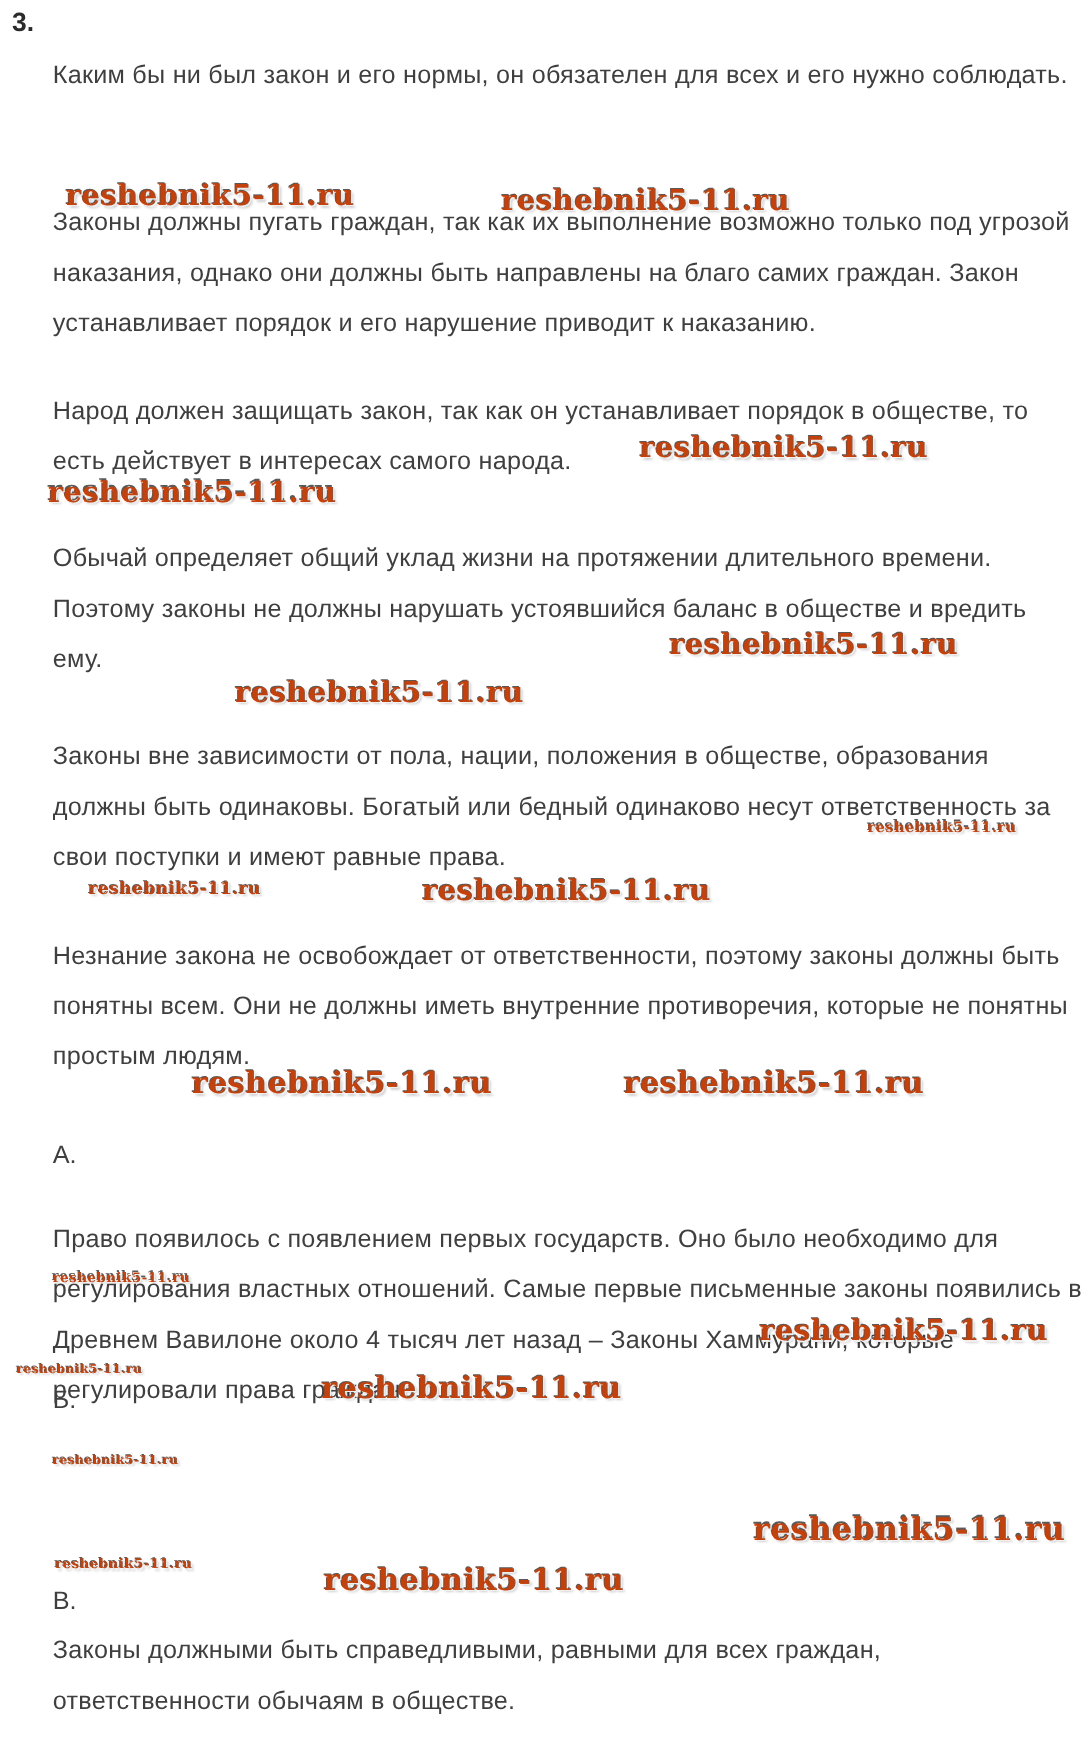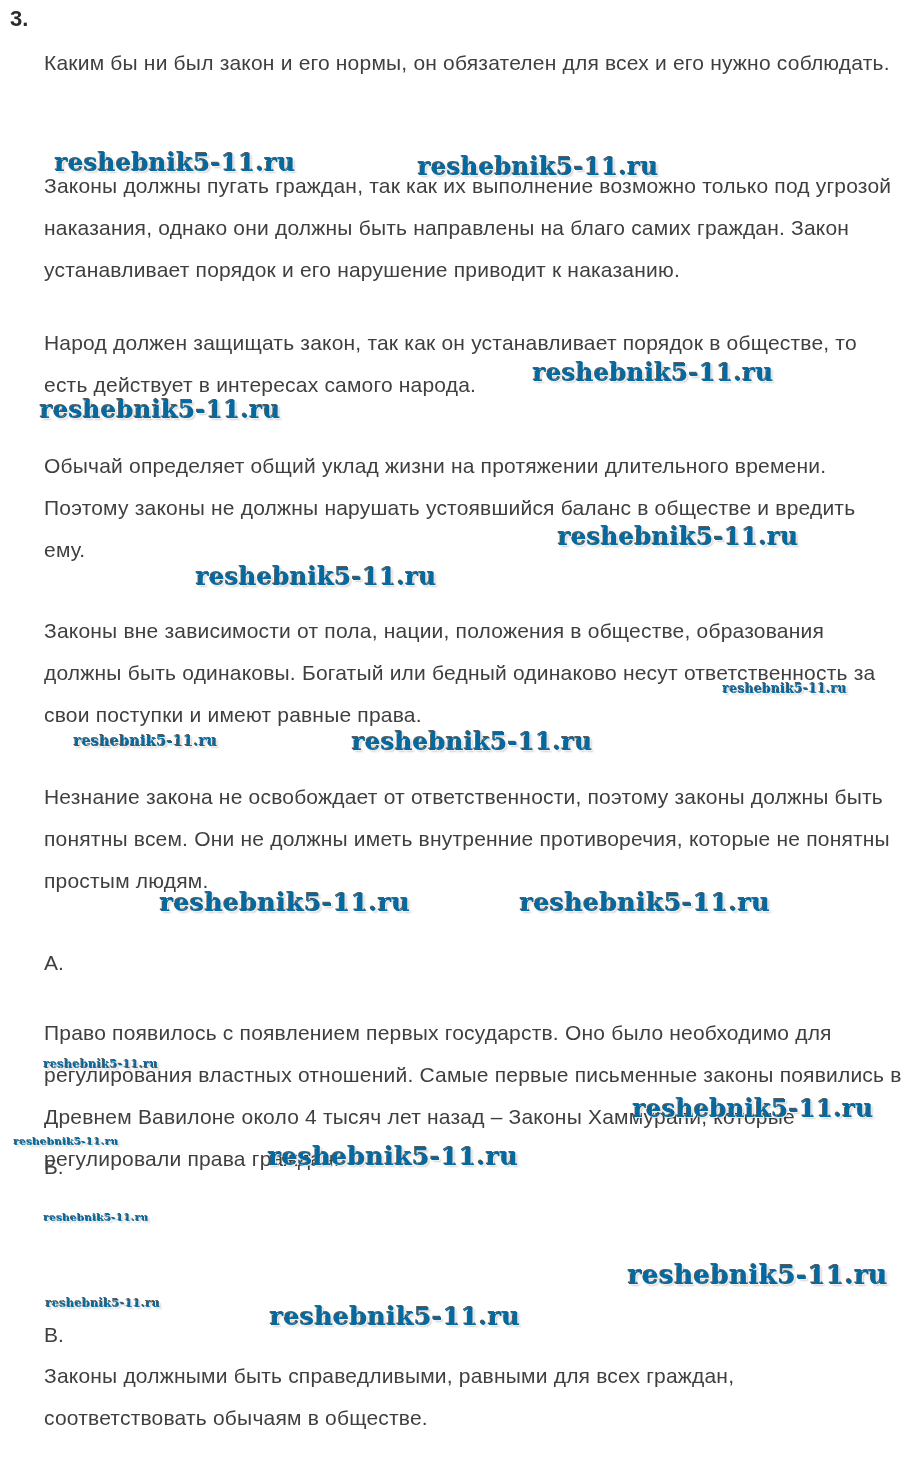--- a/index.html
+++ b/index.html
@@ -36,21 +36,21 @@
     position: absolute;
     left: 44px;
     font-size: 21px;
     line-height: 30px;
     color: #3f3f3f;
   }
   .wm {
     position: absolute;
     font-family: "DejaVu Serif", serif;
     font-weight: bold;
-    color: #0369a1;
+    color: #c2410c;
     letter-spacing: 0.5px;
     white-space: nowrap;
     text-shadow: 1px 1px 0 #efefef, -1px -1px 0 #5a5a5a, 2px 2px 2px rgba(0,0,0,0.18);
   }
   
   #p1 { top: 42px; }
   #p2 { top: 165px; }
   #p3 { top: 322px; }
   #p4 { top: 445px; }
   #p5 { top: 610px; }
@@ -75,21 +75,21 @@
   <div id="p3" class="para">Народ должен защищать закон, так как он устанавливает порядок в обществе, то есть действует в интересах самого народа.</div>
   <div id="p5" class="para">Законы вне зависимости от пола, нации, положения в обществе, образования должны быть одинаковы. Богатый или бедный одинаково несут ответственность за свои поступки и имеют равные права.</div>
   <div id="p6" class="para">Незнание закона не освобождает от ответственности, поэтому законы должны быть понятны всем. Они не должны иметь внутренние противоречия, которые не понятны простым людям.</div>
 
   <div id="secA" class="sec-label">А.</div>
   <div id="pA" class="para">Право появилось с появлением первых государств. Оно было необходимо для регулирования властных отношений. Самые первые письменные законы появились в Древнем Вавилоне около 4 тысяч лет назад – Законы Хаммурапи, которые регулировали права граждан.</div>
 
   <div id="secB" class="sec-label">Б.</div>
 
   <div id="secC" class="sec-label">В.</div>
-  <div id="pC" class="para">Законы должными быть справедливыми, равными для всех граждан, соответствовать обычаям в обществе.</div>
+  <div id="pC" class="para">Законы должными быть справедливыми, равными для всех граждан, ответственности обычаям в обществе.</div>
 
   <div class="wm" style="left:55px;  top:148px;  font-size:24px;">reshebnik5-11.ru</div>
   <div class="wm" style="left:418px; top:152px;  font-size:24px;">reshebnik5-11.ru</div>
   <div class="wm" style="left:533px; top:358px;  font-size:24px;">reshebnik5-11.ru</div>
   <div class="wm" style="left:40px;  top:395px;  font-size:24px;">reshebnik5-11.ru</div>
   <div class="wm" style="left:558px; top:522px;  font-size:24px;">reshebnik5-11.ru</div>
   <div class="wm" style="left:196px; top:562px;  font-size:24px;">reshebnik5-11.ru</div>
   <div class="wm" style="left:723px; top:682px;  font-size:12px;">reshebnik5-11.ru</div>
   <div class="wm" style="left:74px;  top:733px;  font-size:14px;">reshebnik5-11.ru</div>
   <div class="wm" style="left:352px; top:727px;  font-size:24px;">reshebnik5-11.ru</div>

